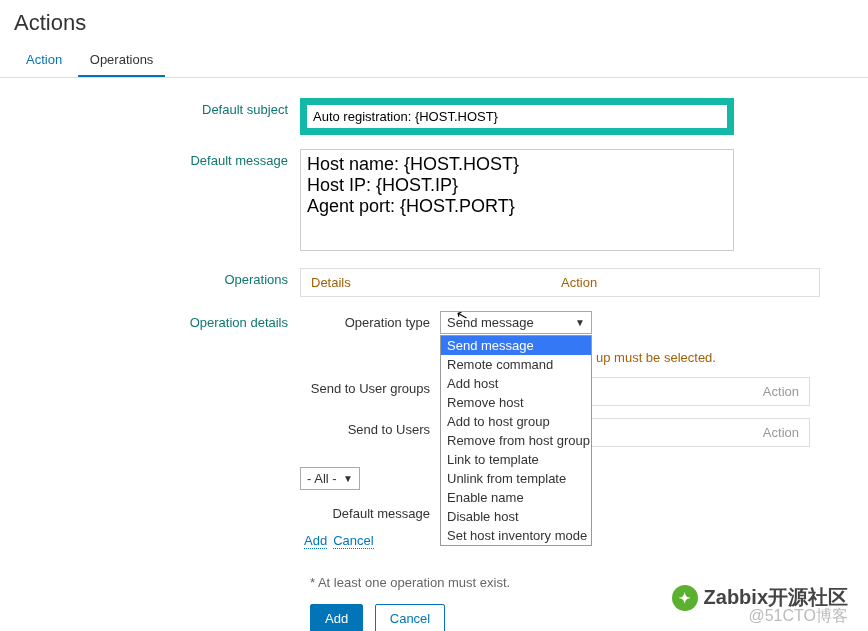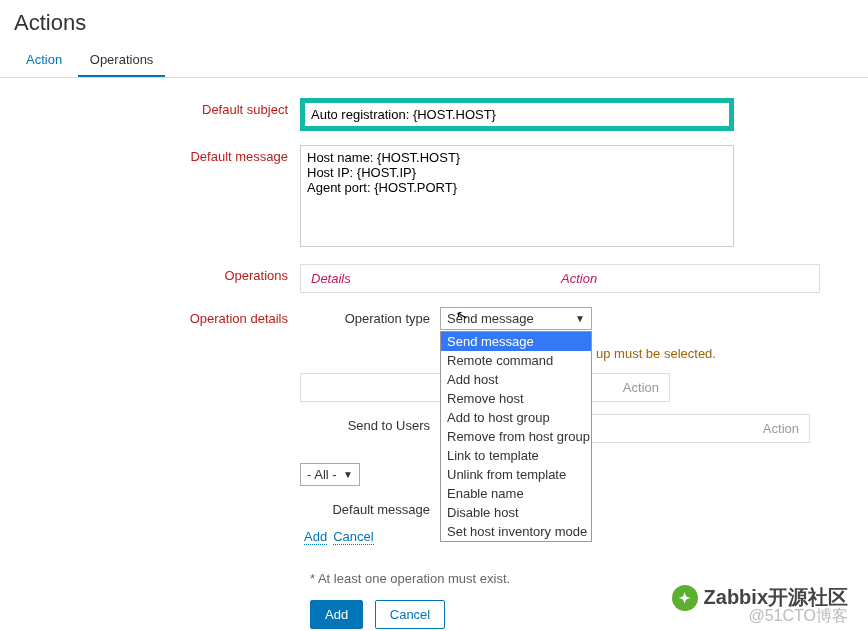--- a/index.html
+++ b/index.html
@@ -43,46 +43,45 @@
     .form-row {
       display: flex;
       margin-bottom: 14px;
       align-items: flex-start;
     }
     .form-label {
       width: 290px;
       text-align: right;
       padding-right: 12px;
       padding-top: 4px;
-      color: #b91c1c;
+      color: #0f766e;
     }
     .form-input input[type="text"] {
       width: 434px;
       padding: 4px 6px;
-      border: 5px solid #14b8a6;
+      border: 7px solid #14b8a6;
       font-size: 13px;
     }
     .form-input textarea {
       width: 434px;
       height: 102px;
       padding: 4px 6px;
       border: 1px solid #ccc;
-      font-size: 13px;
+      font-size: 18px;
       resize: none;
       font-family: Arial, sans-serif;
     }
     .ops-table {
       border: 1px solid #ddd;
       width: 520px;
     }
     .ops-header {
       display: flex;
       padding: 6px 10px;
-      color: #be185d;
-      font-style: italic;
+      color: #a16207;
     }
     .ops-header .col1 {
       width: 250px;
     }
     .inner-form {
       width: 520px;
     }
     .inner-row {
       display: flex;
       margin-bottom: 12px;
@@ -300,20 +299,21 @@
         </div>
       </div>
 
       <div class="inner-row" style="margin-top:6px;">
         <div class="inner-label"></div>
         <div style="width:152px;"></div>
         <div class="hint-text" style="margin-left:4px;">up must be selected.</div>
       </div>
 
       <div class="inner-row">
+        <div class="inner-label">Send to User groups</div>
         <div class="sub-table">
           <div class="sub-table-header">
             <div class="scol1"></div>
             <div class="scol2">Action</div>
           </div>
         </div>
       </div>
 
       <div class="inner-row">
         <div class="inner-label">Send to Users</div>

